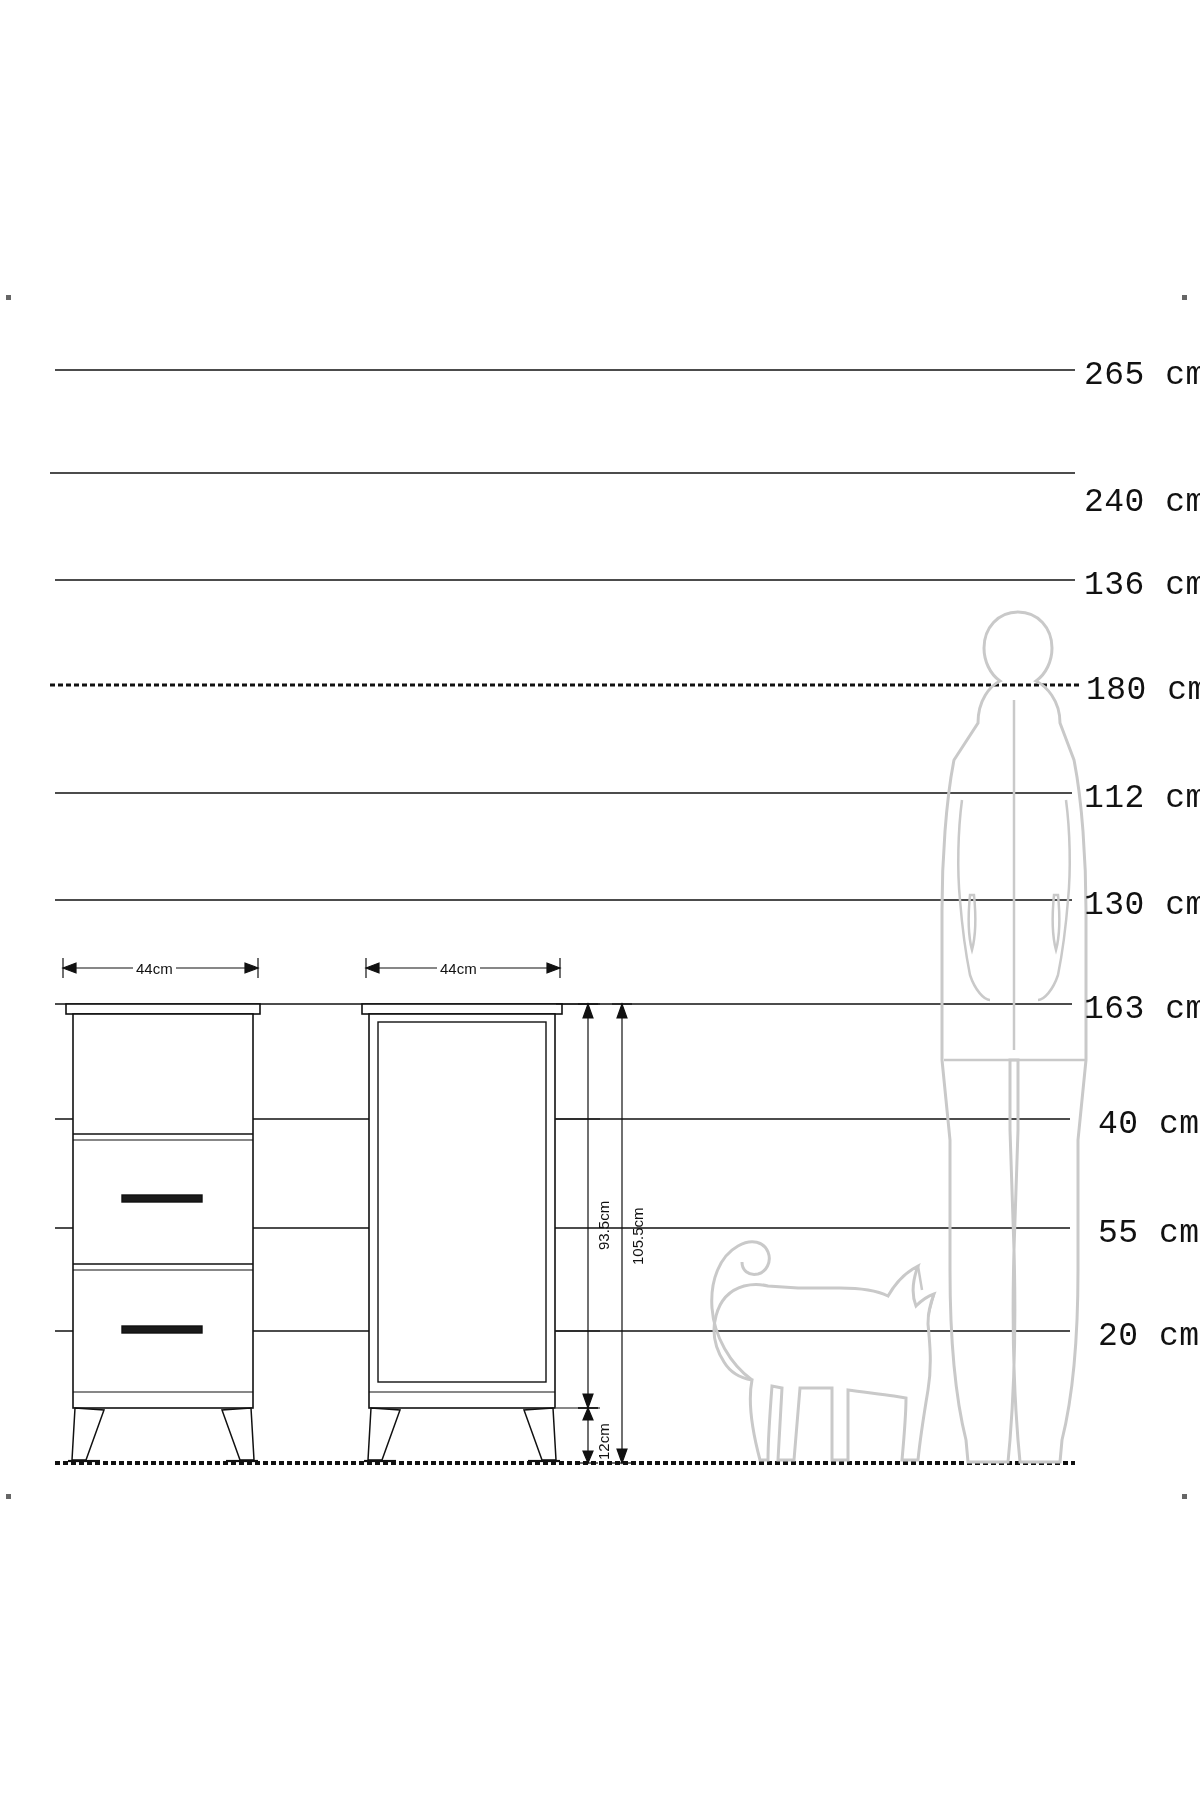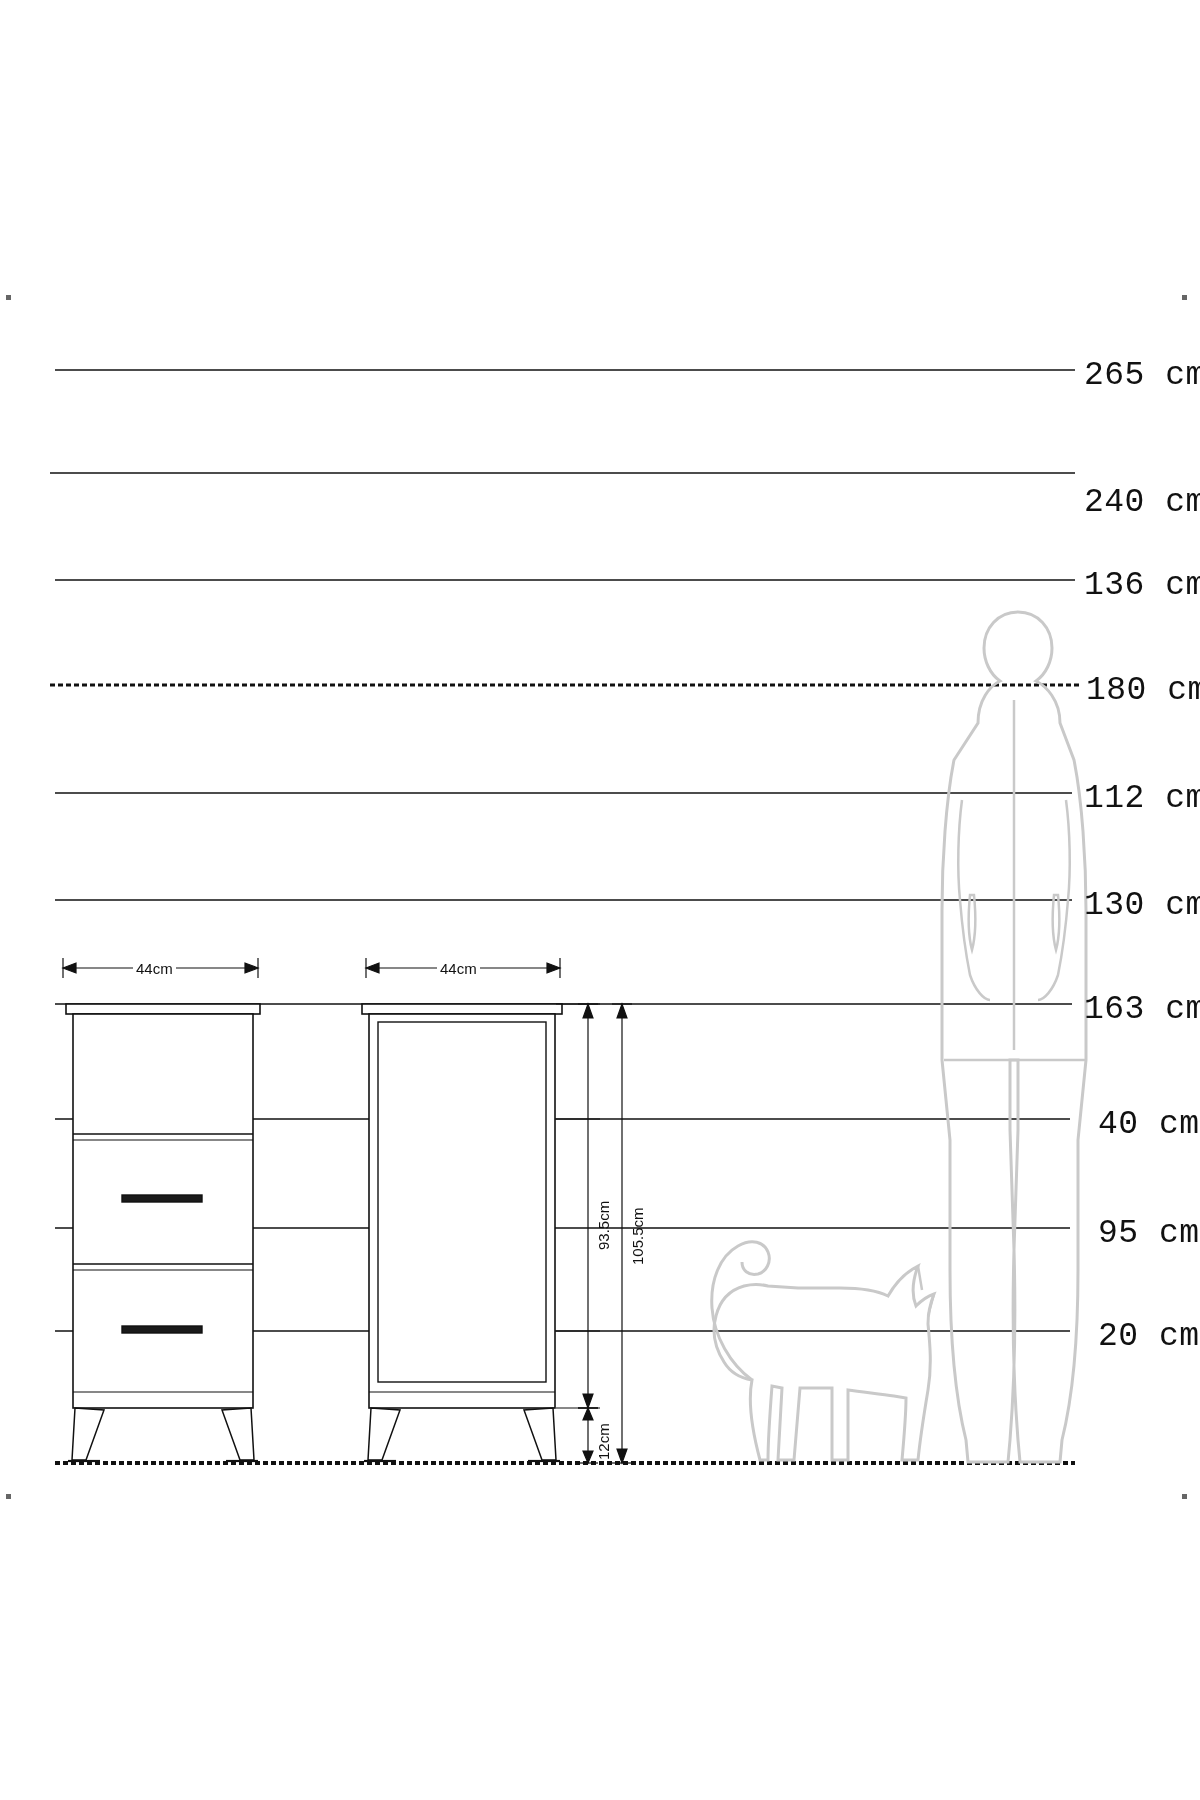--- a/index.html
+++ b/index.html
@@ -258,21 +258,21 @@
 </svg>
 
 <div class="scale-label" style="left:1084px; top:357px;">265 cm</div>
 <div class="scale-label" style="left:1084px; top:484px;">240 cm</div>
 <div class="scale-label" style="left:1084px; top:567px;">136 cm</div>
 <div class="scale-label" style="left:1086px; top:672px;">180 cm</div>
 <div class="scale-label" style="left:1084px; top:780px;">112 cm</div>
 <div class="scale-label" style="left:1084px; top:887px;">130 cm</div>
 <div class="scale-label" style="left:1084px; top:991px;">163 cm</div>
 <div class="scale-label" style="left:1098px; top:1106px;">40 cm</div>
-<div class="scale-label" style="left:1098px; top:1215px;">95 cm</div>
+<div class="scale-label" style="left:1098px; top:1215px;">55 cm</div>
 <div class="scale-label" style="left:1098px; top:1318px;">20 cm</div>
 
 <div class="dim-label" style="left:133px; top:960px; background:#fff; padding:0 3px;">44cm</div>
 <div class="dim-label" style="left:437px; top:960px; background:#fff; padding:0 3px;">44cm</div>
 
 <div class="dim-label vert" style="left:595px; top:1250px;">93.5cm</div>
 <div class="dim-label vert" style="left:629px; top:1265px;">105.5cm</div>
 <div class="dim-label vert" style="left:595px; top:1460px;">12cm</div>
 
 </body></html>

